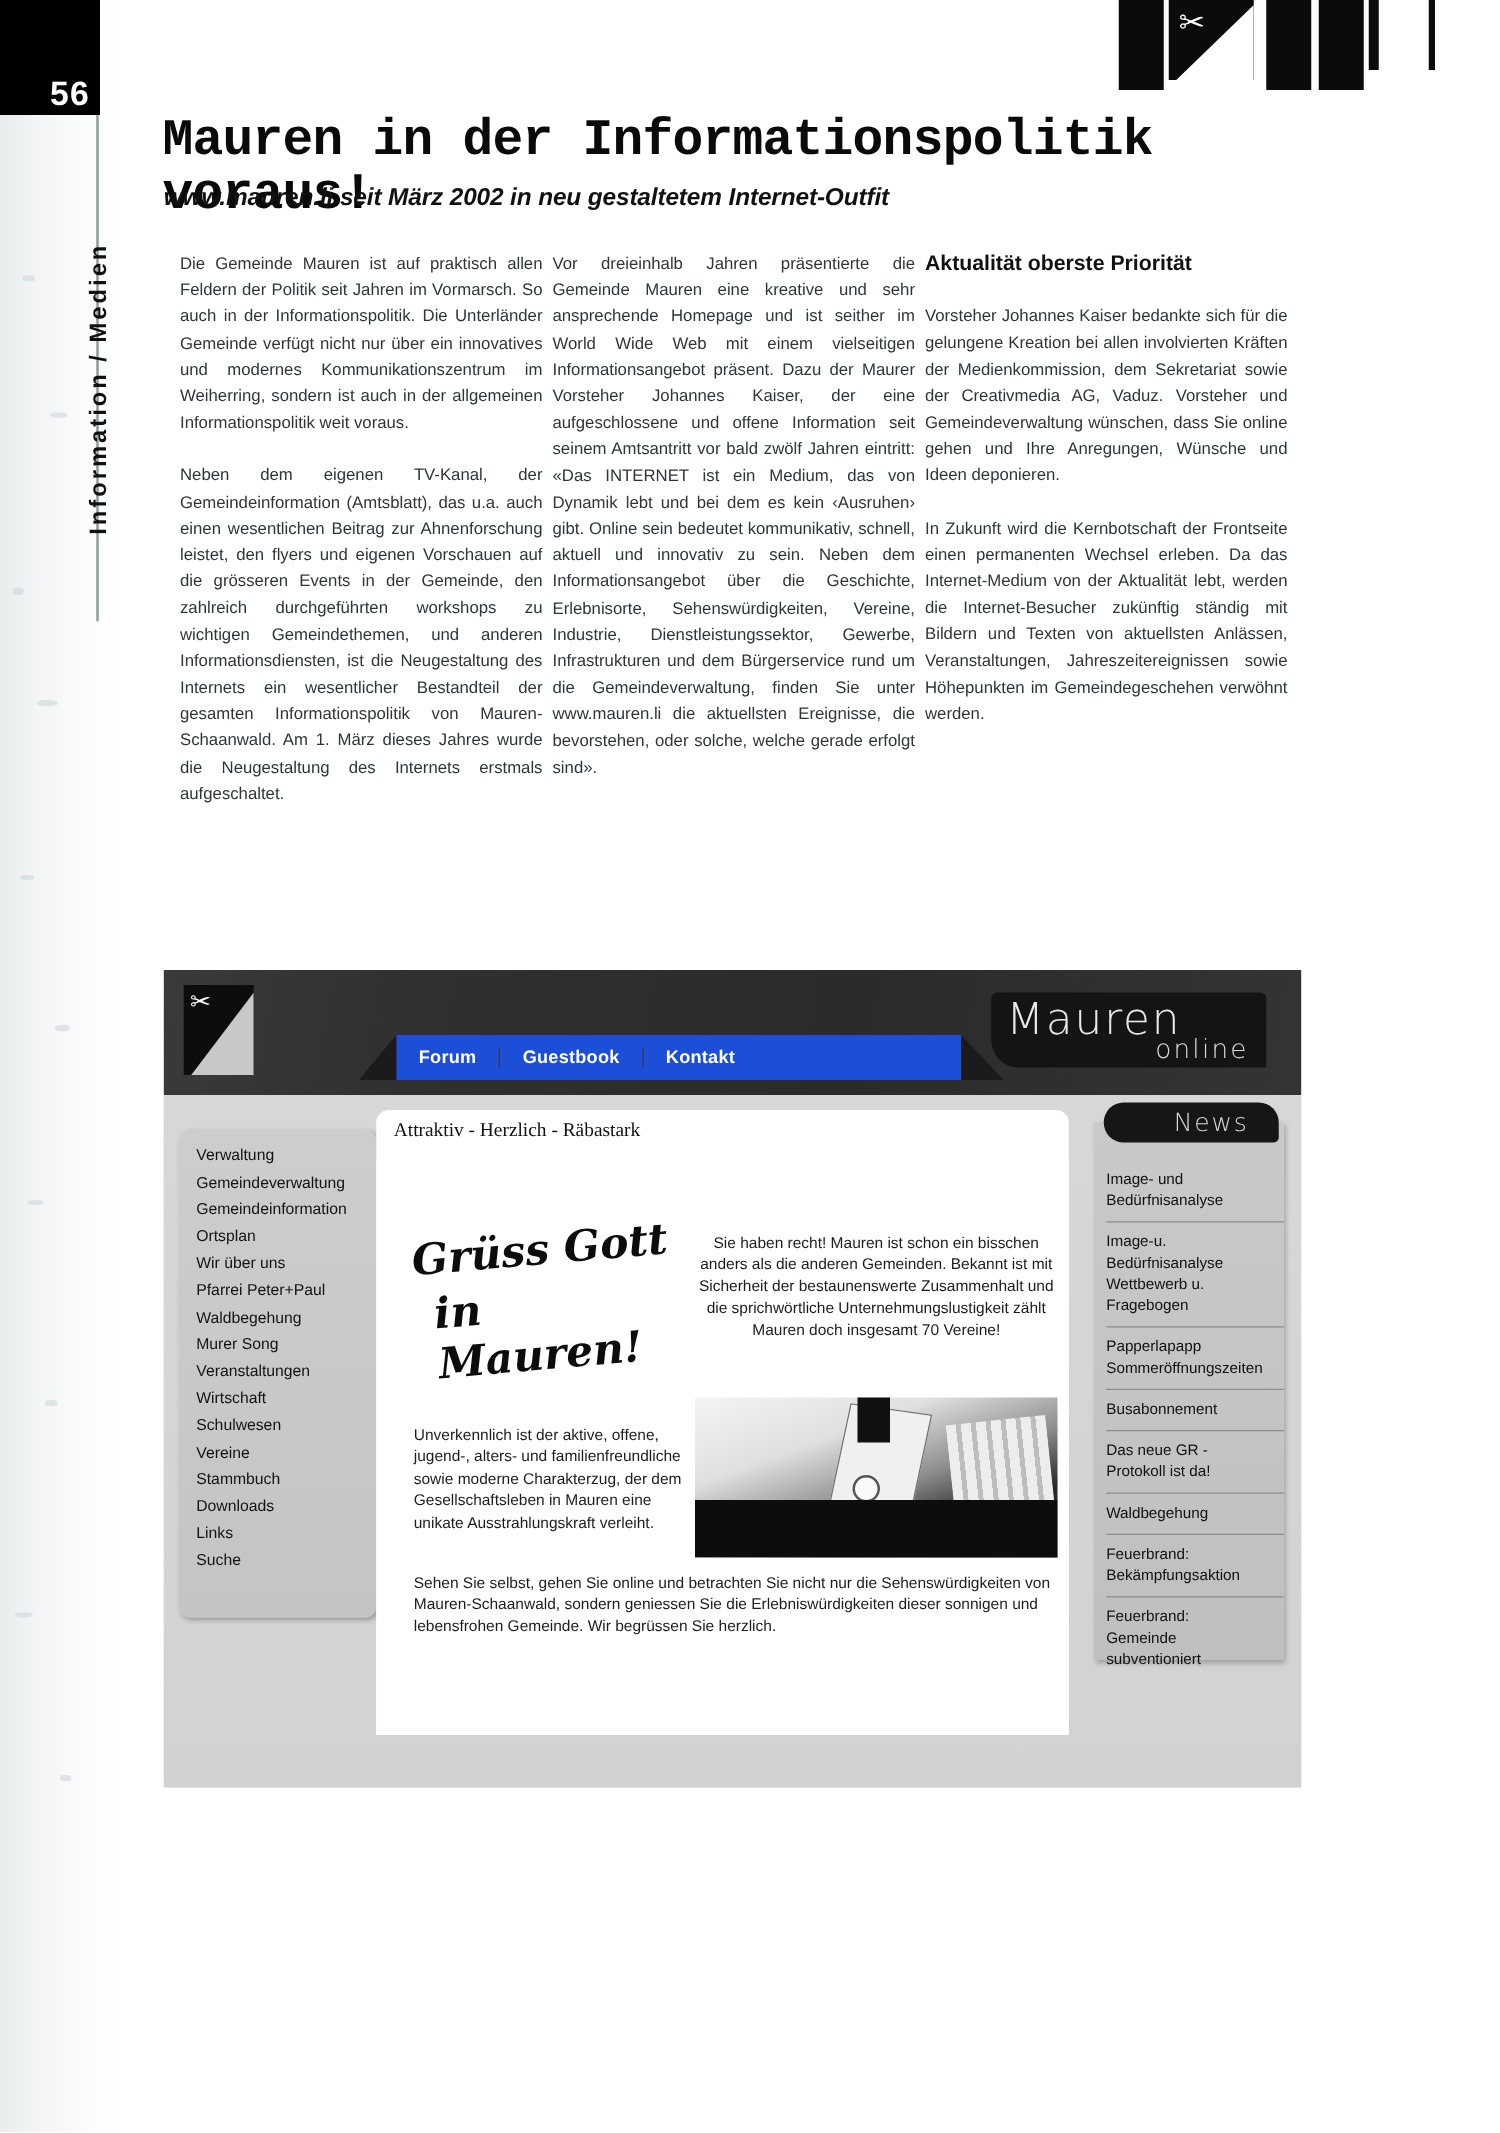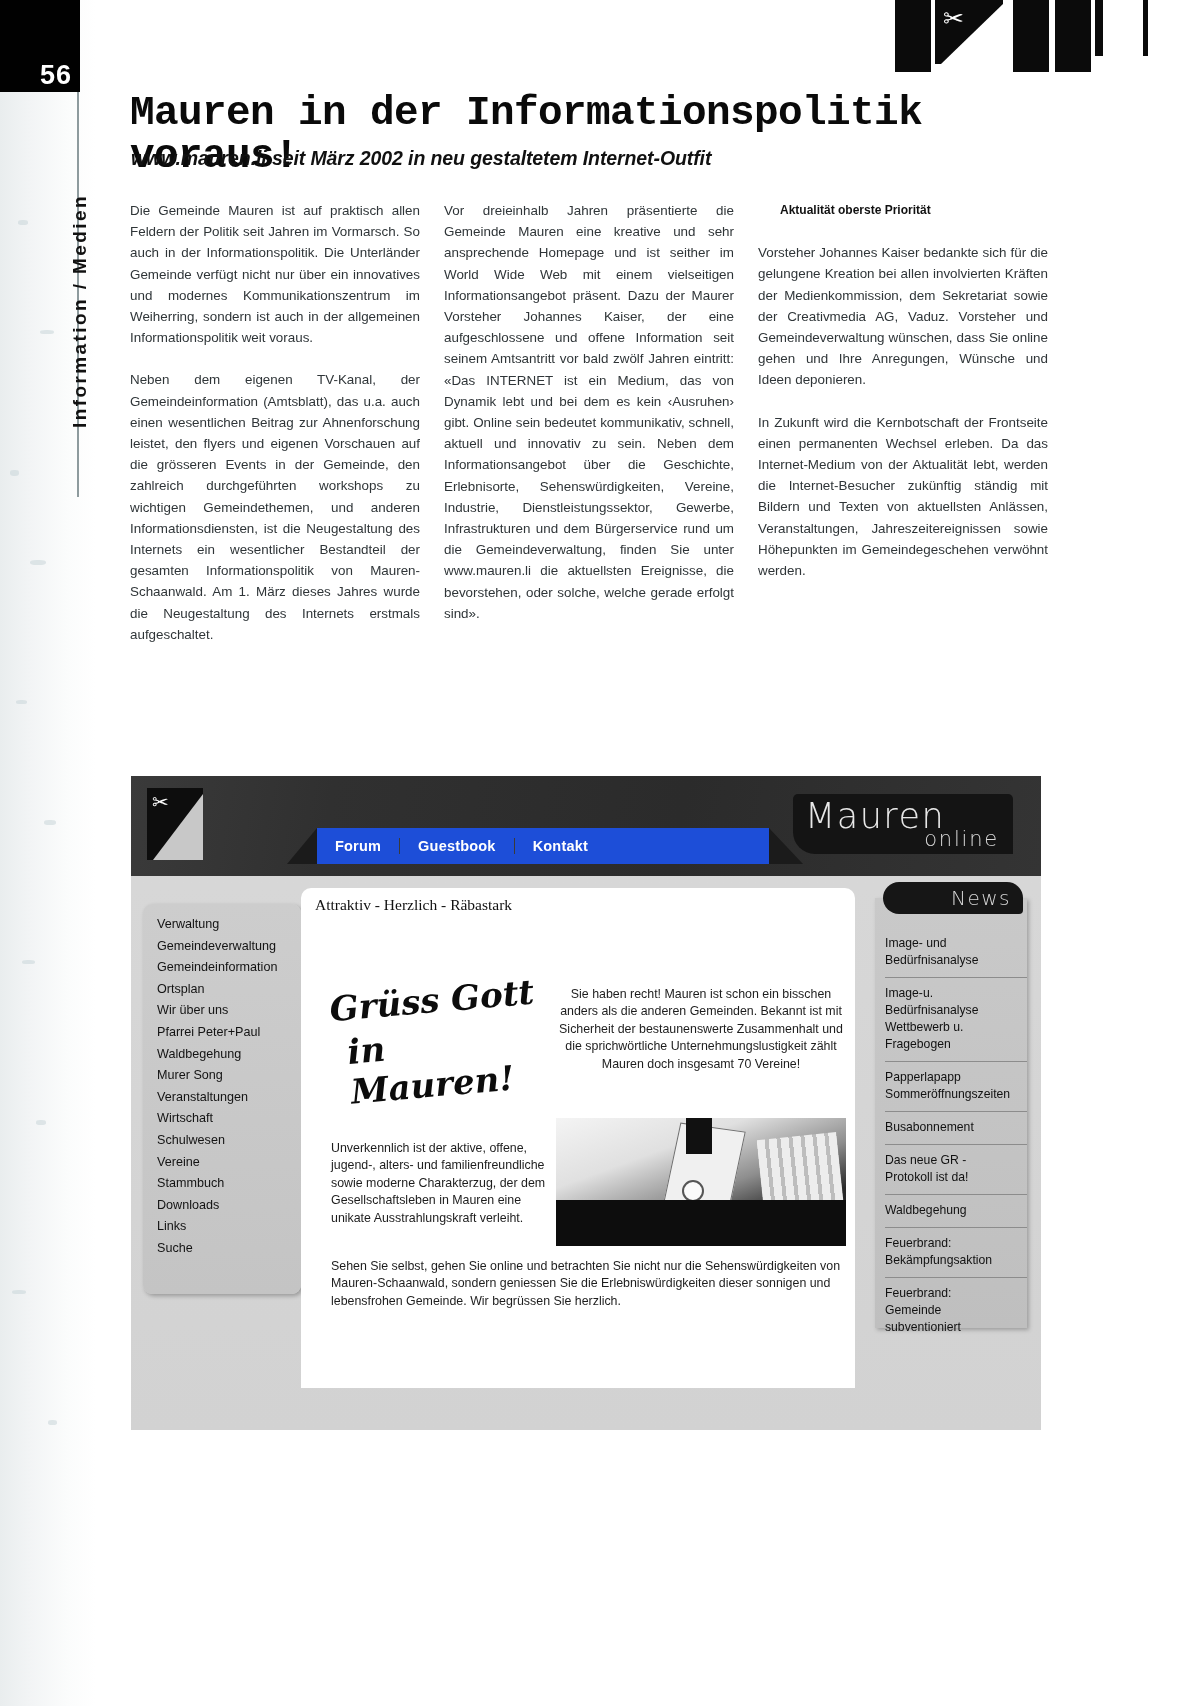--- a/index.html
+++ b/index.html
@@ -102,42 +102,41 @@
     width: 910px;
     font-size: 19.5px;
     font-weight: bold;
     font-style: italic;
     color: #111;
     letter-spacing: -0.1px;
   }
 
   
   .cols {
-    position: absolute; left: 130px; top: 200px;
+    position: absolute; left: 144px; top: 200px;
     width: 920px; height: 520px;
     display: flex;
-    gap: 24px;
+    gap: 8px;
   }
   .col { width: 290px; }
   .col p {
     font-size: 13.4px;
     line-height: 21.2px;
     color: #2f3538;
     text-align: justify;
     margin-bottom: 21px;
     hyphens: manual;
     word-spacing: 0px;
   }
   .col h3 {
-    font-size: 12px;
+    font-size: 17px;
     font-weight: bold;
     color: #111;
     margin-bottom: 21px;
     line-height: 21.2px;
-    margin-left: 22px;
   }
 
   
   .shot {
     position: absolute; left: 131px; top: 776px;
     width: 910px; height: 654px;
     background: #cfcfcf;
     border: 0;
     overflow: hidden;
   }
@@ -355,21 +354,21 @@
     position: absolute; left: 8px; top: -16px;
     width: 140px; height: 32px;
     background: #161616;
     border-radius: 16px 16px 4px 16px;
     color: #d8d8d8;
     font-family: "DejaVu Sans", sans-serif;
     font-weight: 300;
     font-size: 20px;
     letter-spacing: 1.5px;
     text-align: right;
-    padding-right: 12px;
+    padding-right: 24px;
     line-height: 32px;
   }
   .news-list {
     position: absolute; left: 10px; top: 30px;
     width: 142px;
   }
   .news-item {
     font-size: 12.2px;
     line-height: 17px;
     color: #111;

